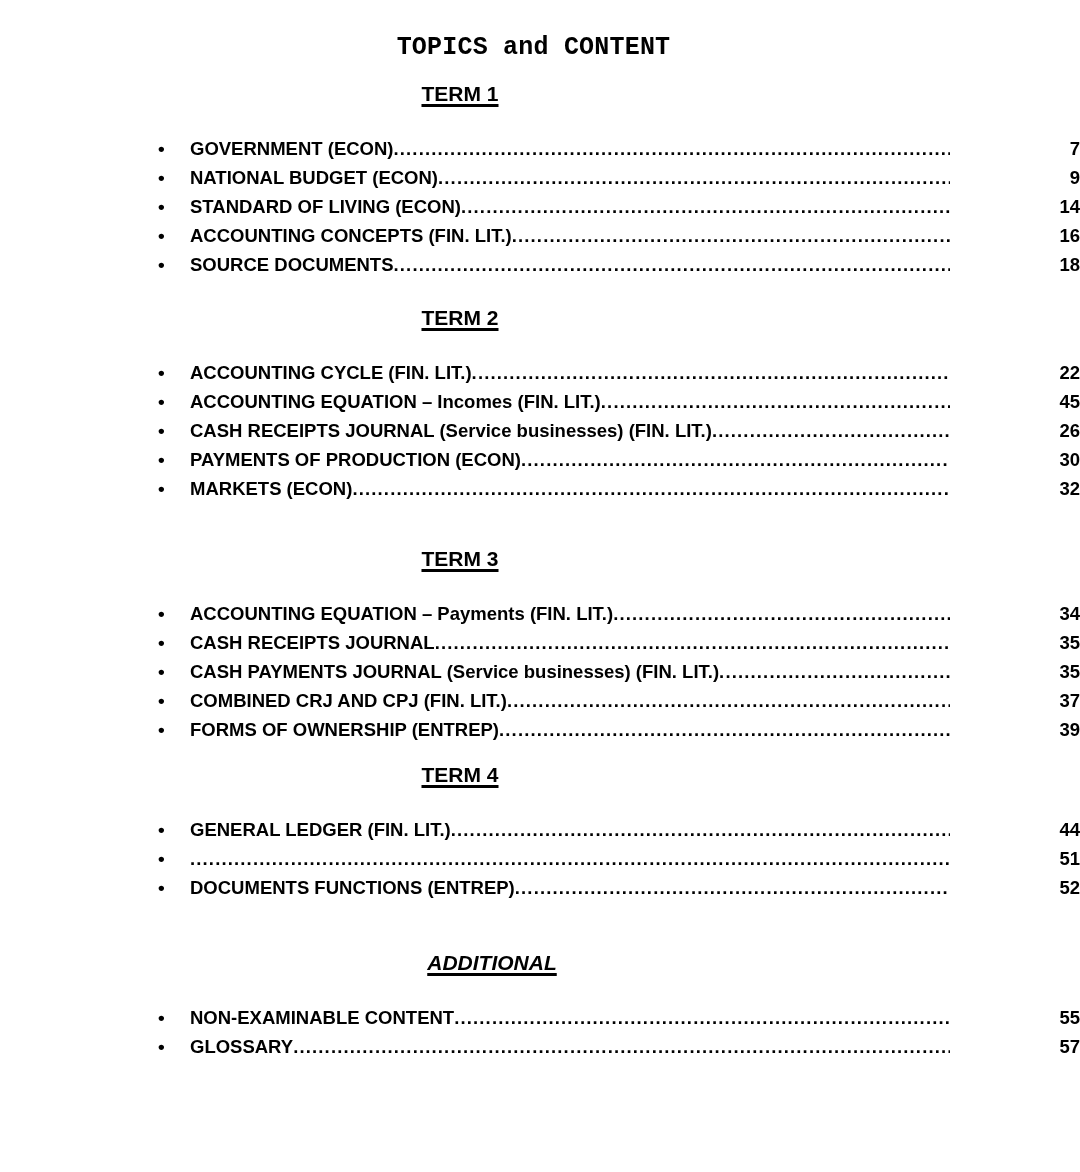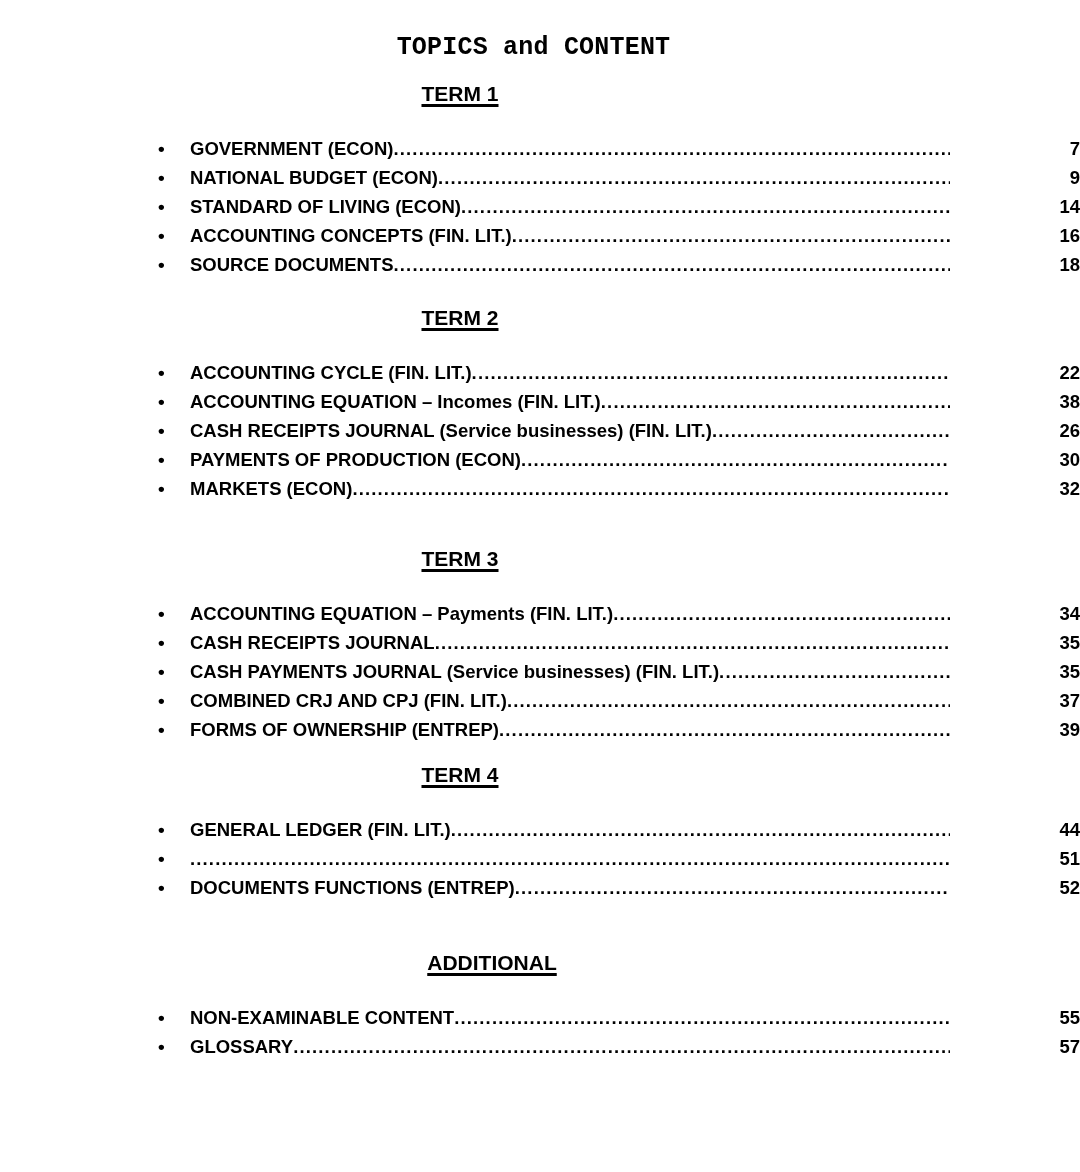--- a/index.html
+++ b/index.html
@@ -52,20 +52,21 @@
     white-space: nowrap;
   }
   .section-head span.u {
     text-decoration: underline;
     text-decoration-thickness: 3px;
     text-underline-offset: 3px;
   }
   .section-head.nudge-right span.u {
     position: relative;
     left: 32px;
+    font-style: italic;
   }
 
   
   .entries {
     margin-top: 26px;
   }
   .entry {
     position: relative;
     display: flex;
     align-items: baseline;
@@ -181,21 +182,21 @@
               <i> ........................................................................................................................................................................................................</i>
             </span>
             <span class="pageno">22</span>
           </div>
           <div class="entry">
             <span class="bullet">•</span>
             <span class="label">ACCOUNTING EQUATION – Incomes (FIN. LIT.)</span>
             <span class="leader">
               <i> ........................................................................................................................................................................................................</i>
             </span>
-            <span class="pageno">38</span>
+            <span class="pageno">45</span>
           </div>
           <div class="entry">
             <span class="bullet">•</span>
             <span class="label">CASH RECEIPTS JOURNAL (Service businesses) (FIN. LIT.)</span>
             <span class="leader">
               <i> ........................................................................................................................................................................................................</i>
             </span>
             <span class="pageno">26</span>
           </div>
           <div class="entry">

